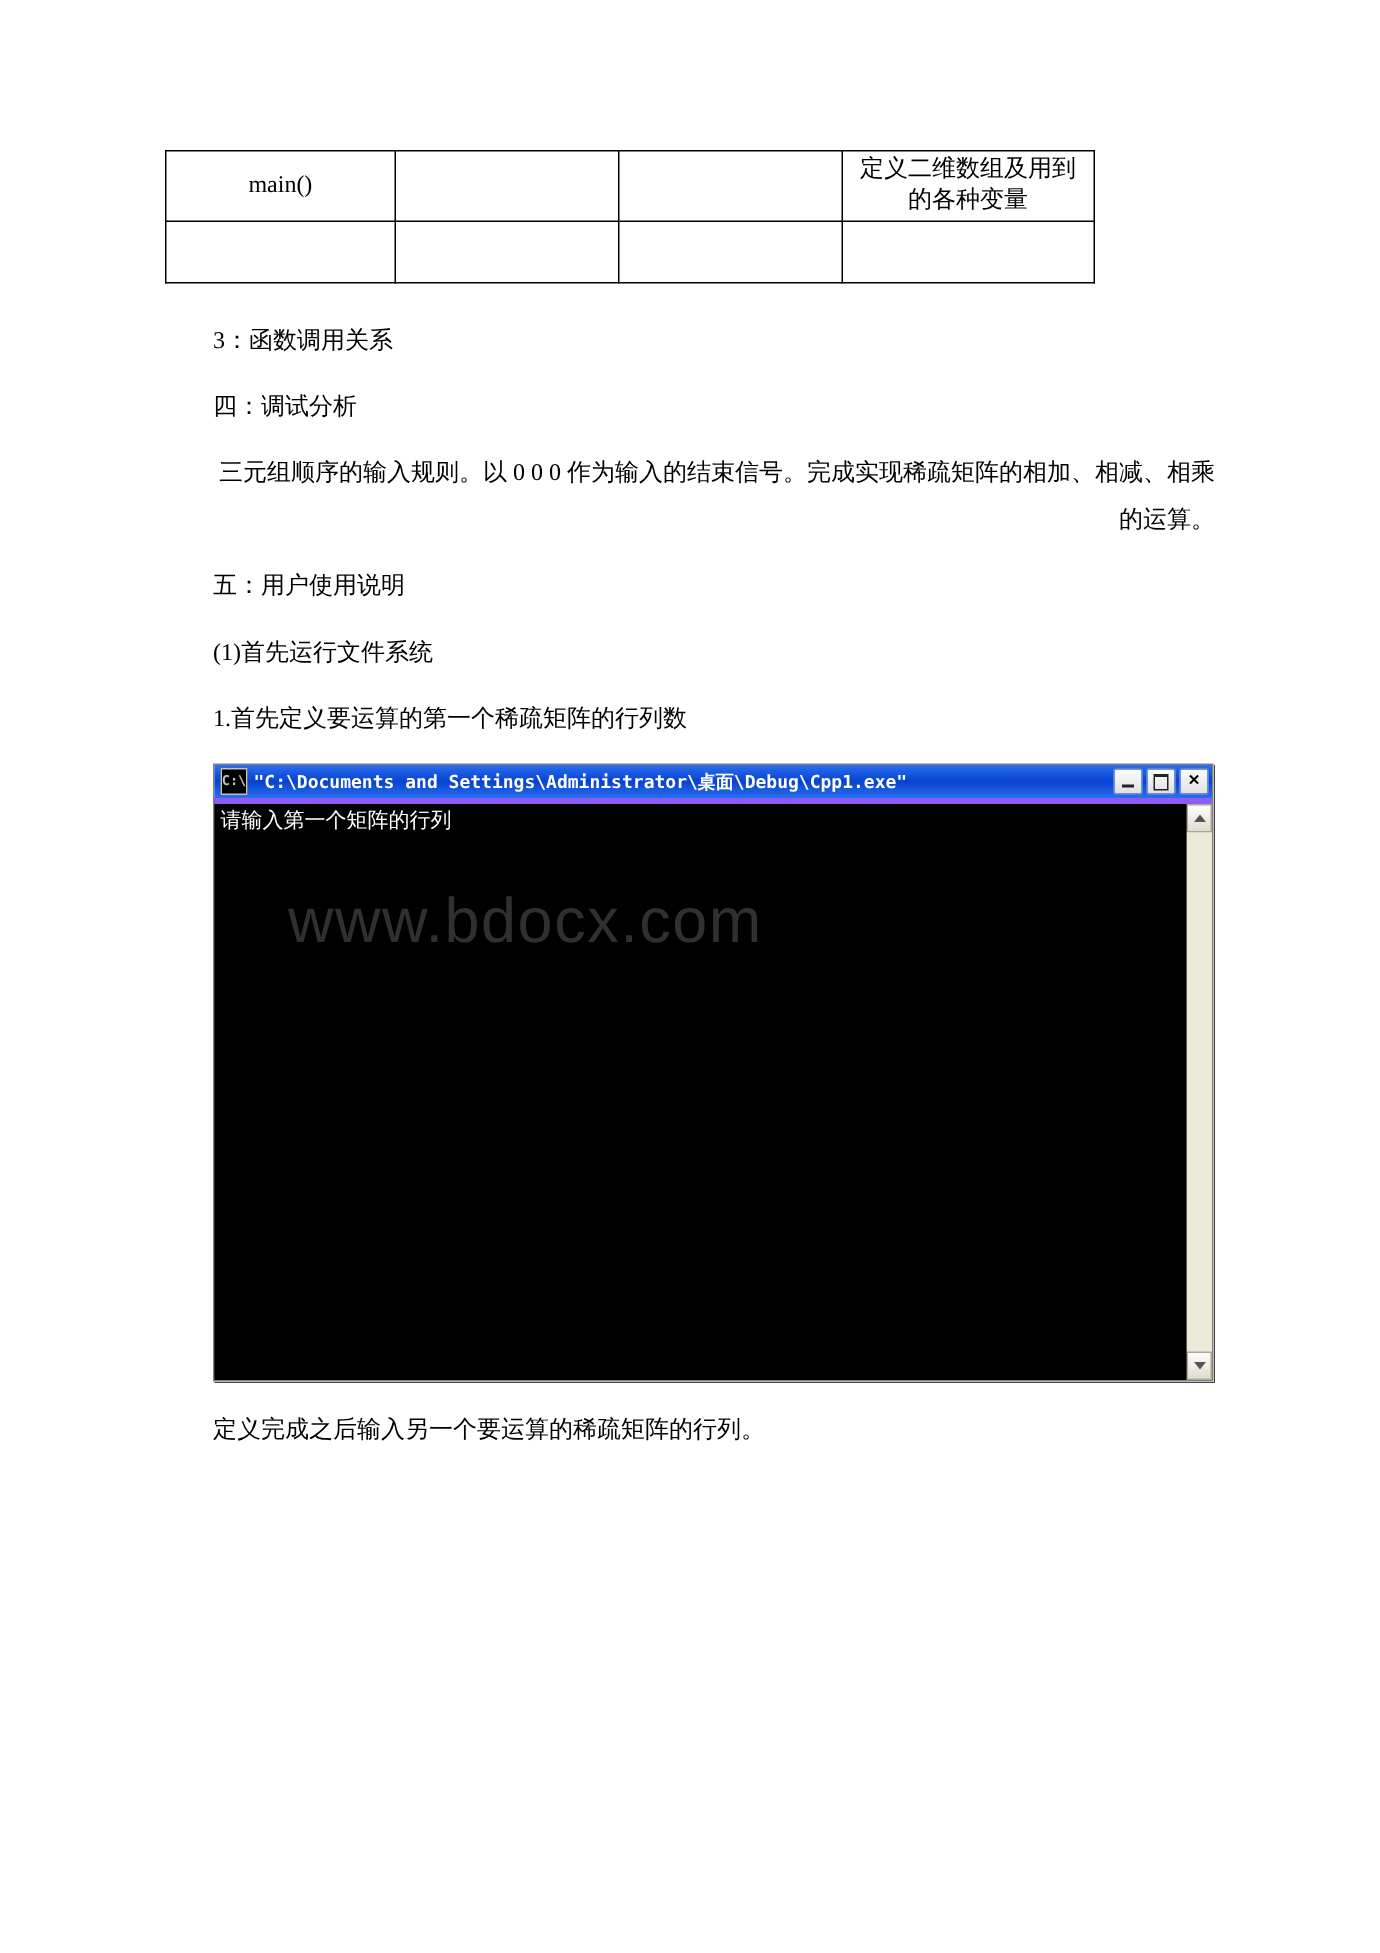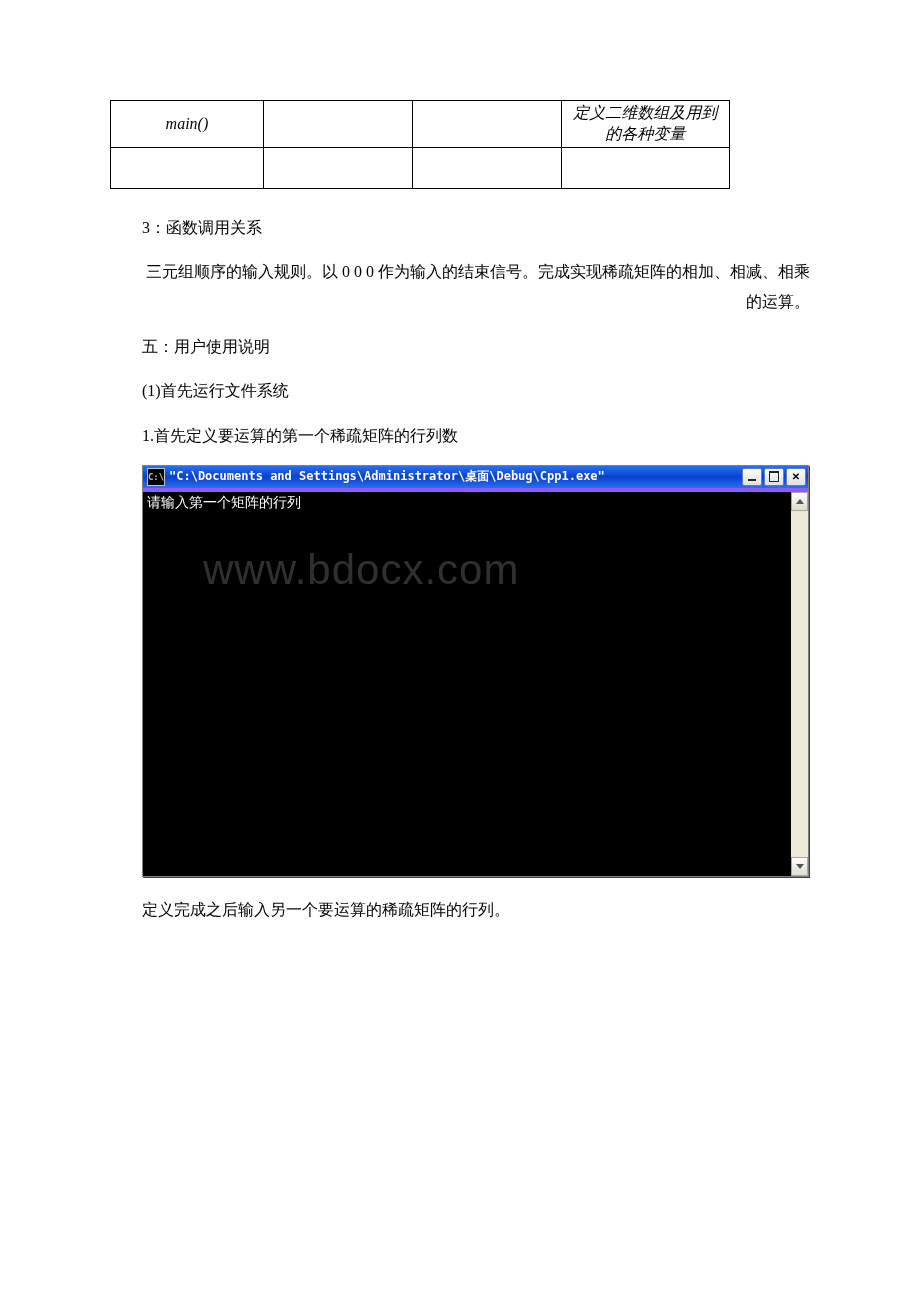--- a/index.html
+++ b/index.html
@@ -11,21 +11,20 @@
     color: #000;
     width: 920px;
   }
   .page {
     padding: 100px 110px 100px 110px;
   }
   table.info {
     border-collapse: collapse;
     width: 620px;
     margin: 0 0 24px 0;
-    font-style: italic;
   }
   table.info td {
     border: 1px solid #000;
     height: 36px;
     vertical-align: middle;
     padding: 2px 6px;
     font-size: 16px;
   }
   .c1 { width: 150px; text-align: center; font-family: "Times New Roman", serif; }
   .c2 { width: 150px; }
@@ -114,21 +113,21 @@
     padding: 2px 4px;
     position: relative;
     overflow: hidden;
   }
   .client .prompt {
     font-family: "NSimSun","SimSun",monospace;
     font-size: 14px;
   }
   .watermark {
     position: absolute;
-    top: 54px; left: 60px;
+    top: 54px; left: 49px;
     font-size: 42px;
     font-family: Arial, sans-serif;
     color: #303030;
     letter-spacing: 1px;
     user-select: none;
     text-align: right;
   }
   .vscroll {
     width: 17px;
     background: #ece9d8;
@@ -164,20 +163,21 @@
     <tr>
       <td class="c1"></td>
       <td class="c2"></td>
       <td class="c3"></td>
       <td class="c4"></td>
     </tr>
   </tbody>
     </table>
 
   <p class="para">3：函数调用关系</p>
+  <p class="para">四：调试分析</p>
   <p class="para" style="text-indent:2em;margin-left:-2em;padding-left:2em;text-align:right;">三元组顺序的输入规则。以 0 0 0 作为输入的结束信号。完成实现稀疏矩阵的相加、相减、相乘的运算。</p>
   <p class="para">五：用户使用说明</p>
   <p class="para">(1)首先运行文件系统</p>
   <p class="para">1.首先定义要运算的第一个稀疏矩阵的行列数</p>
 
   <div class="console-window">
     <div class="titlebar">
       <span class="icon">C:\</span>
       <span class="title">"C:\Documents and Settings\Administrator\桌面\Debug\Cpp1.exe"</span>
       <div class="win-btns">

